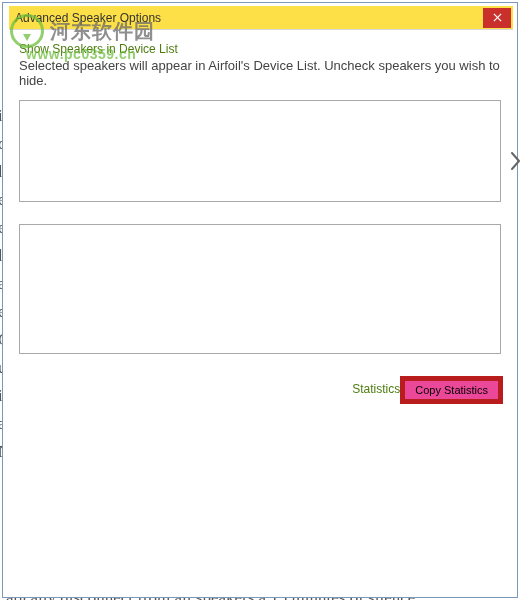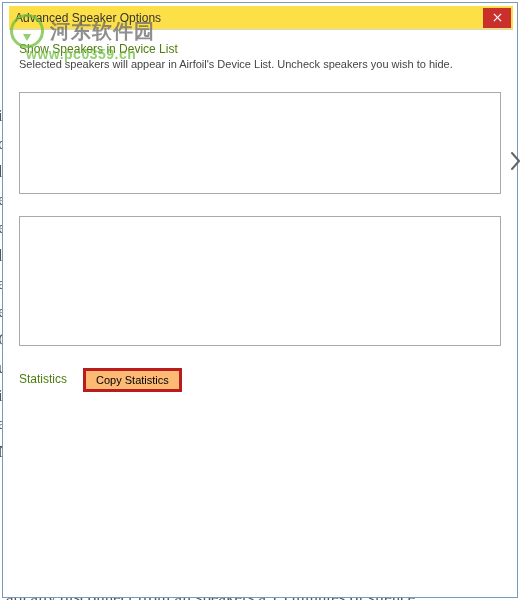--- a/index.html
+++ b/index.html
@@ -87,48 +87,47 @@
       position: relative;
       height: calc(100% - 24px);
     }
     .section-heading {
       font-weight: normal;
       font-size: 12px;
       color: #4d7c0f;
       margin-bottom: 2px;
     }
     .section-sub {
-      font-size: 11px;
+      font-size: 13px;
       color: #444;
-      margin-bottom: 22px;
+      margin-bottom: 12px;
     }
     .listbox {
       width: 482px;
       height: 102px;
       border: 1px solid #a9a9a9;
       background: #fff;
       margin-bottom: 22px;
     }
     .listbox.tall {
       height: 130px;
     }
     .stats-row {
       display: flex;
-      justify-content: flex-start;
+      justify-content: flex-end;
       align-items: center;
       margin-top: 10px;
     }
     .copy-btn {
-      border: 3px solid #b91c1c;
-      background: #fdba74;
+      border: 5px solid #b91c1c;
+      background: #ec4899;
       font-size: 11px;
       padding: 3px 10px;
       cursor: pointer;
       font-family: inherit;
-      margin-left: 16px;
     }
     .watermark {
       position: absolute;
       left: 10px;
       top: 14px;
       z-index: 5;
       pointer-events: none;
       opacity: 0.75;
     }
     .watermark .logo {

